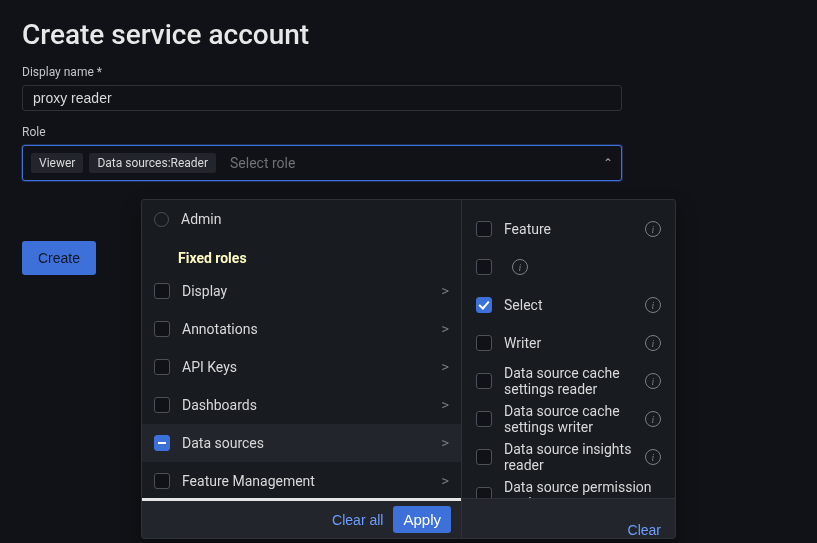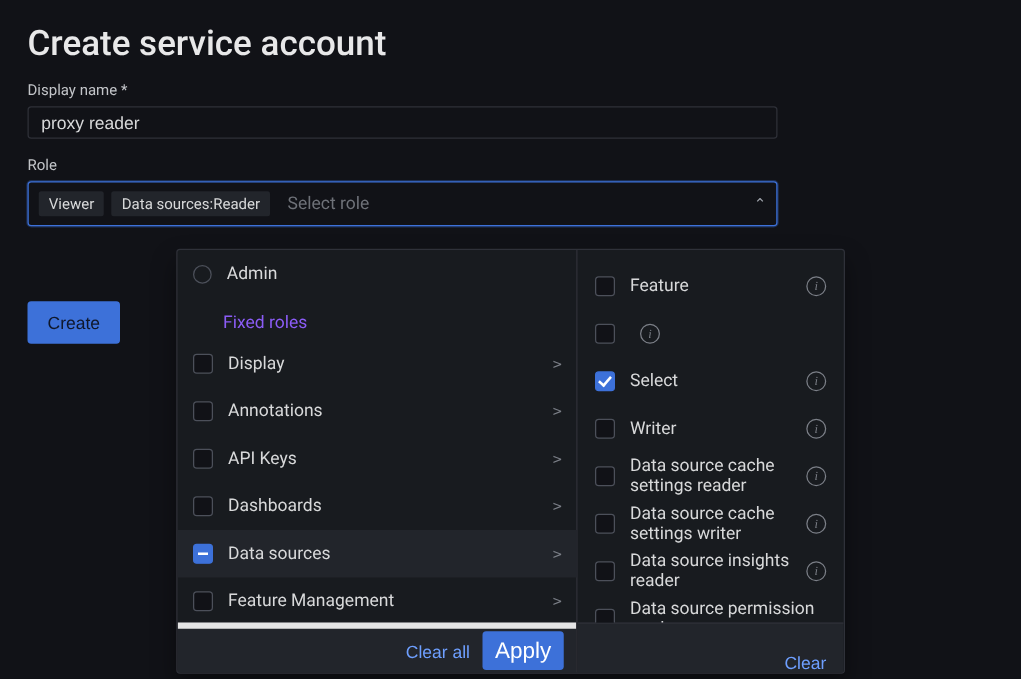--- a/index.html
+++ b/index.html
@@ -110,23 +110,23 @@
   }
   .row {
     display: flex;
     align-items: center;
     height: 38px;
     padding: 0 12px;
     position: relative;
   }
   .row.selected { background: #22252b; }
   .heading {
-    color: #8b5cf6;
-    font-size: 14px;
-    font-weight: 400;
+    color: #fef9c3;
+    font-size: 14px;
+    font-weight: 700;
     padding: 12px 14px 6px 36px;
   }
   .cb {
     width: 16px;
     height: 16px;
     border: 1px solid #4c505a;
     border-radius: 3px;
     background: #111217;
     margin-right: 12px;
     flex-shrink: 0;
@@ -174,21 +174,21 @@
     align-items: center;
     justify-content: center;
     font-size: 10px;
     color: #7b7f87;
     margin-left: 8px;
     font-style: italic;
     font-family: serif;
   }
   .footer-left {
     height: 40px;
-    border-top: 5px solid #e5e5e5;
+    border-top: 3px solid #e5e5e5;
     background: #22252b;
     display: flex;
     align-items: center;
     justify-content: flex-end;
     padding: 0 10px;
     gap: 10px;
   }
   .footer-right {
     height: 40px;
     border-top: 1px solid #2f3139;
@@ -204,21 +204,21 @@
     color: #6e9fff;
     font-size: 14px;
     cursor: pointer;
   }
   .apply-btn {
     background: #3d71d9;
     color: #fff;
     border: none;
     border-radius: 3px;
     padding: 5px 10px;
-    font-size: 18px;
+    font-size: 15px;
     cursor: pointer;
   }
   .scroll {
     overflow-y: auto;
     flex: 1;
   }
   .panel-right-content {
     height: 100%;
     overflow: hidden;
   }

